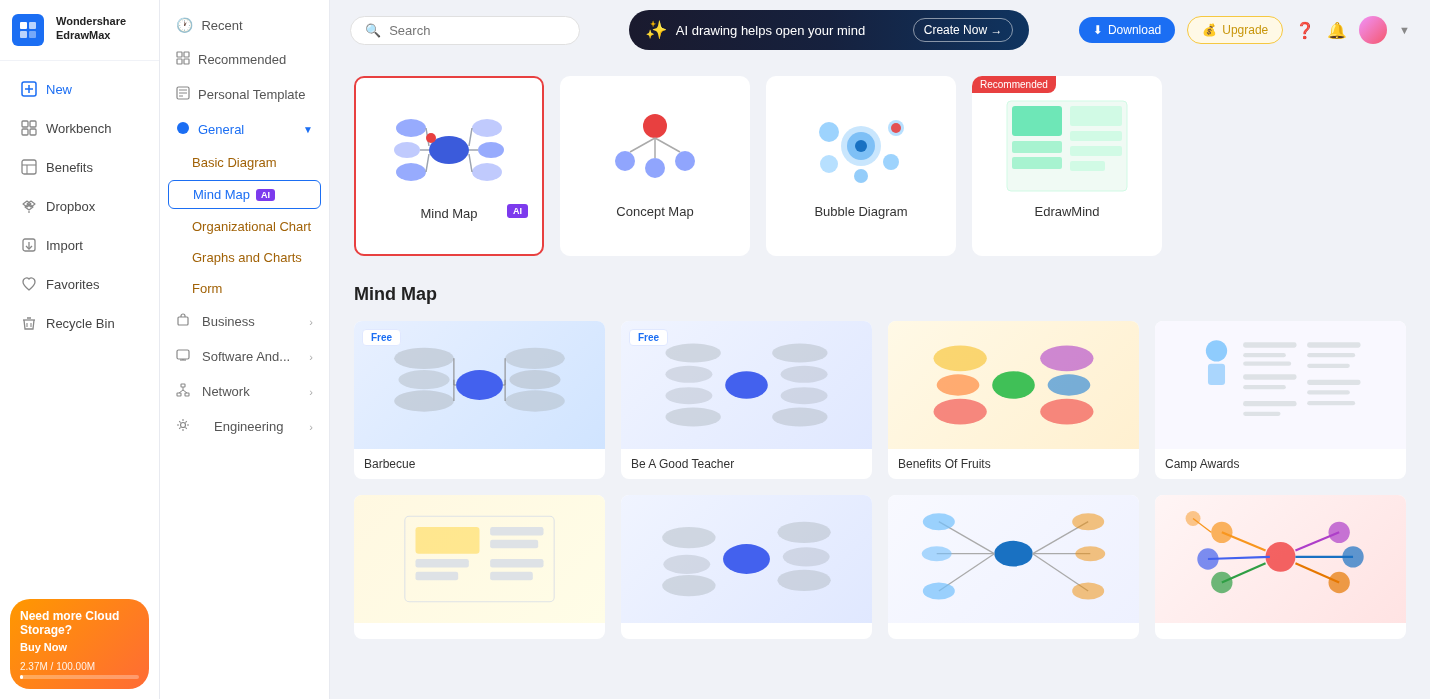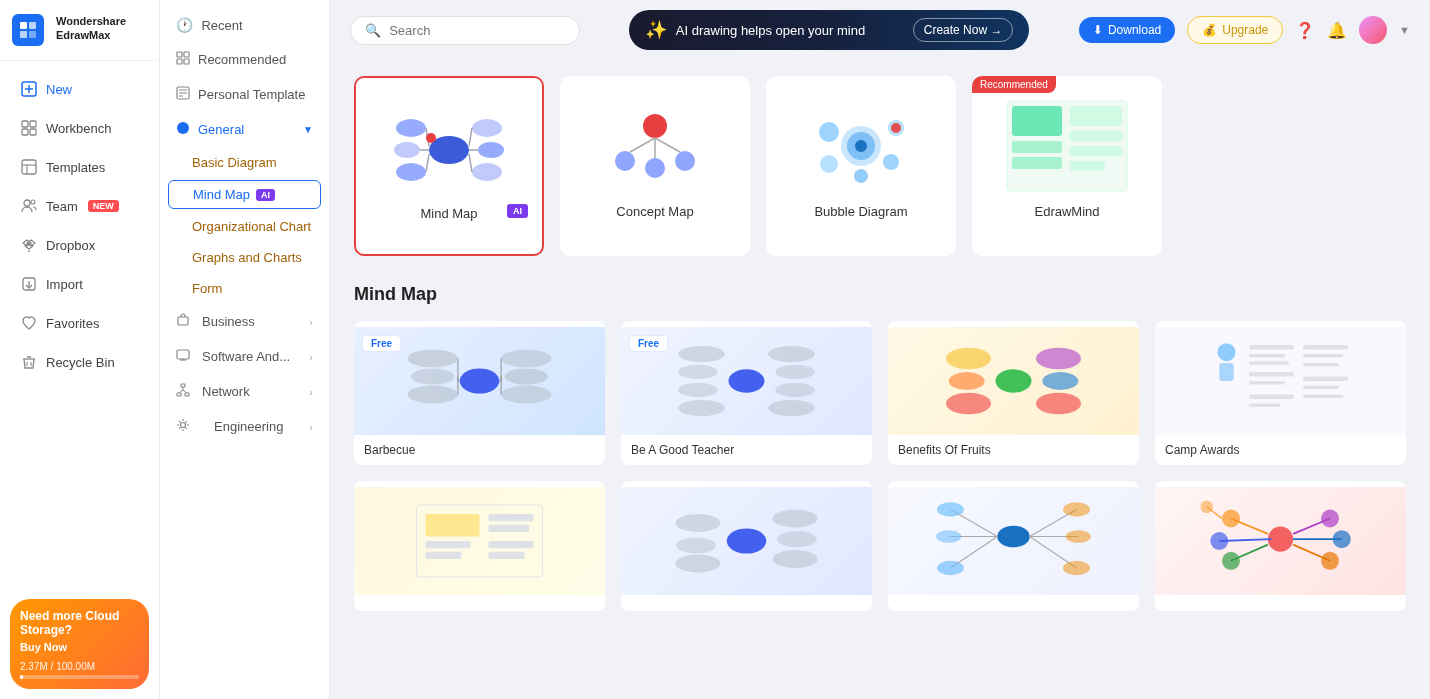--- a/index.html
+++ b/index.html
@@ -271,25 +271,24 @@
     }
     .template-thumb {
       background: white;
       border-radius: 8px;
       overflow: hidden;
       cursor: pointer;
       transition: box-shadow 0.2s;
     }
     .thumb-img {
       width: 100%;
-      height: 108px;
+      height: 128px;
       background: #f5f7fc;
       position: relative;
       overflow: hidden;
-      margin-top: 6px;
     }
     .thumb-badge {
       position: absolute;
       top: 8px; left: 8px;
       background: white;
       color: #1b6ef3;
       font-size: 10px;
       font-weight: 600;
       padding: 2px 8px;
       border-radius: 4px;
@@ -344,35 +343,23 @@
     </div>
 
     <div class="sidebar-item">
       <span class="sidebar-icon">
         <svg width="16" height="16" viewBox="0 0 16 16">
             <rect x="1" y="1" width="14" height="14" rx="2" fill="none" stroke="#888" stroke-width="1.3"></rect>
             <line x1="1" y1="6" x2="15" y2="6" stroke="#888" stroke-width="1.1"></line>
             <line x1="6" y1="6" x2="6" y2="15" stroke="#888" stroke-width="1.1"></line>
           </svg>
       </span>
-      <span>Templates</span>
-    </div>
-
-    <div class="sidebar-item">
-      <span class="sidebar-icon">
-        <svg width="16" height="16" viewBox="0 0 16 16">
-            <circle cx="6" cy="5" r="3" fill="none" stroke="#888" stroke-width="1.3"></circle>
-            <path d="M1 14c0-2.8 2.2-5 5-5s5 2.2 5 5" fill="none" stroke="#888" stroke-width="1.3"></path>
-            <circle cx="12" cy="4" r="2" fill="none" stroke="#888" stroke-width="1.1"></circle>
-            <path d="M12 9c1.7 0 3 1.3 3 3" fill="none" stroke="#888" stroke-width="1.1"></path>
-          </svg>
-      </span>
-      <span>Team</span>
-      <span class="badge-new">NEW</span>
-    </div>
+      <span>Benefits</span>
+    </div>
+
 
     <div class="sidebar-item">
       <span class="sidebar-icon">
         <svg width="16" height="16" viewBox="0 0 16 16">
             <path d="M4 2L8 5 4 8 0 5z" transform="translate(2,1)" fill="none" stroke="#888" stroke-width="1.2" stroke-linejoin="round"></path>
             <path d="M8 2L12 5 8 8 4 5z" transform="translate(2,1)" fill="none" stroke="#888" stroke-width="1.2" stroke-linejoin="round"></path>
             <path d="M4 8L8 11 12 8 8 5z" transform="translate(0,1)" fill="none" stroke="#888" stroke-width="1.2" stroke-linejoin="round"></path>
             <line x1="8" y1="13" x2="8" y2="15" stroke="#888" stroke-width="1.2"></line>
           </svg>
       </span>

